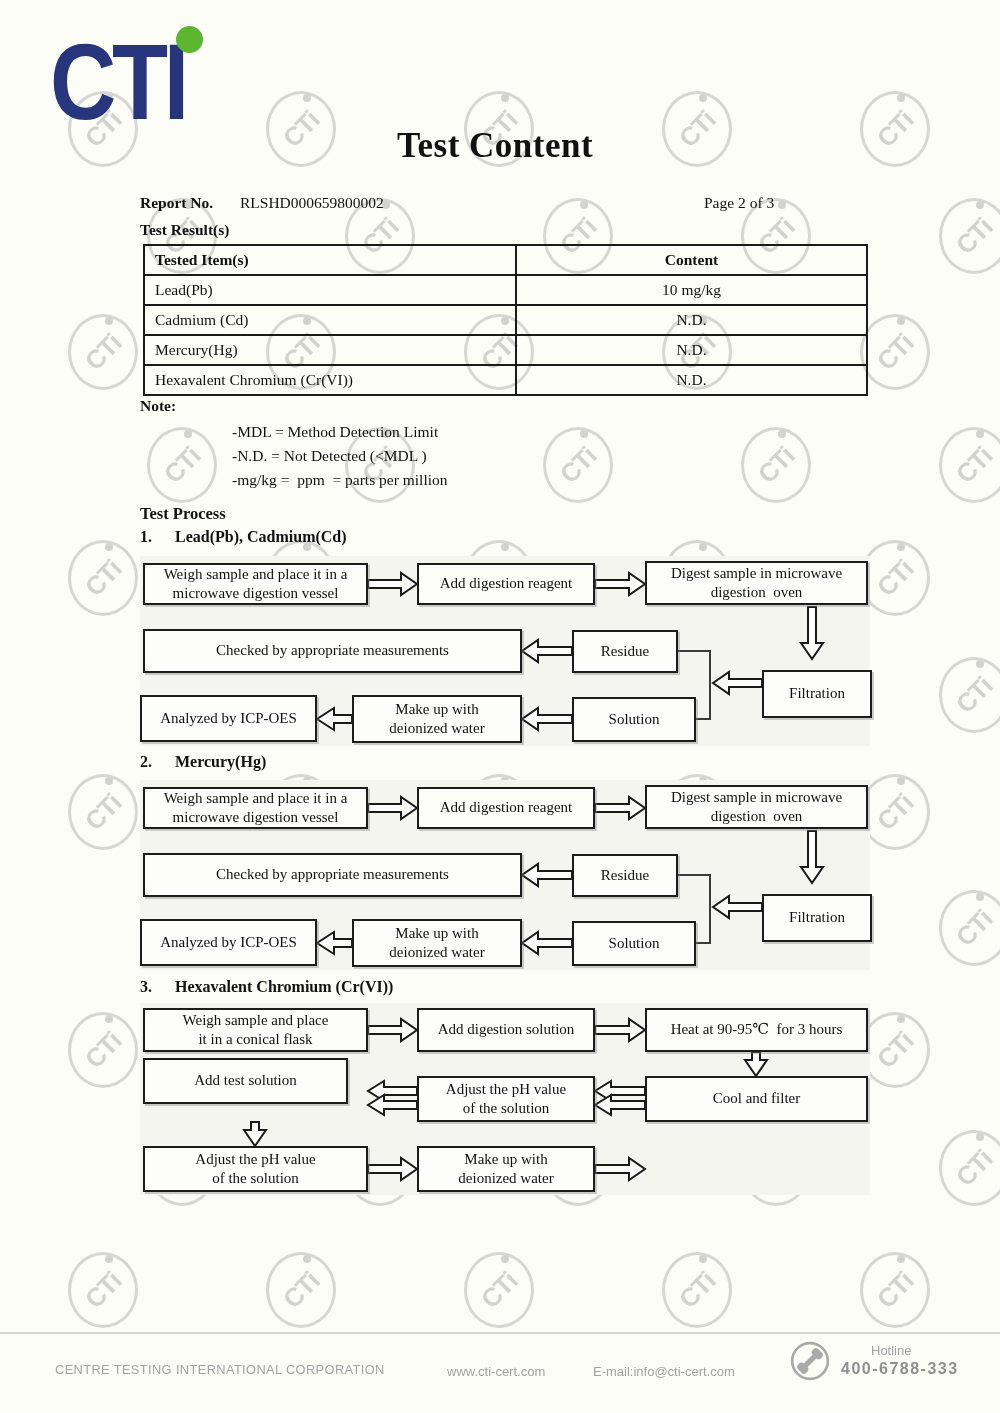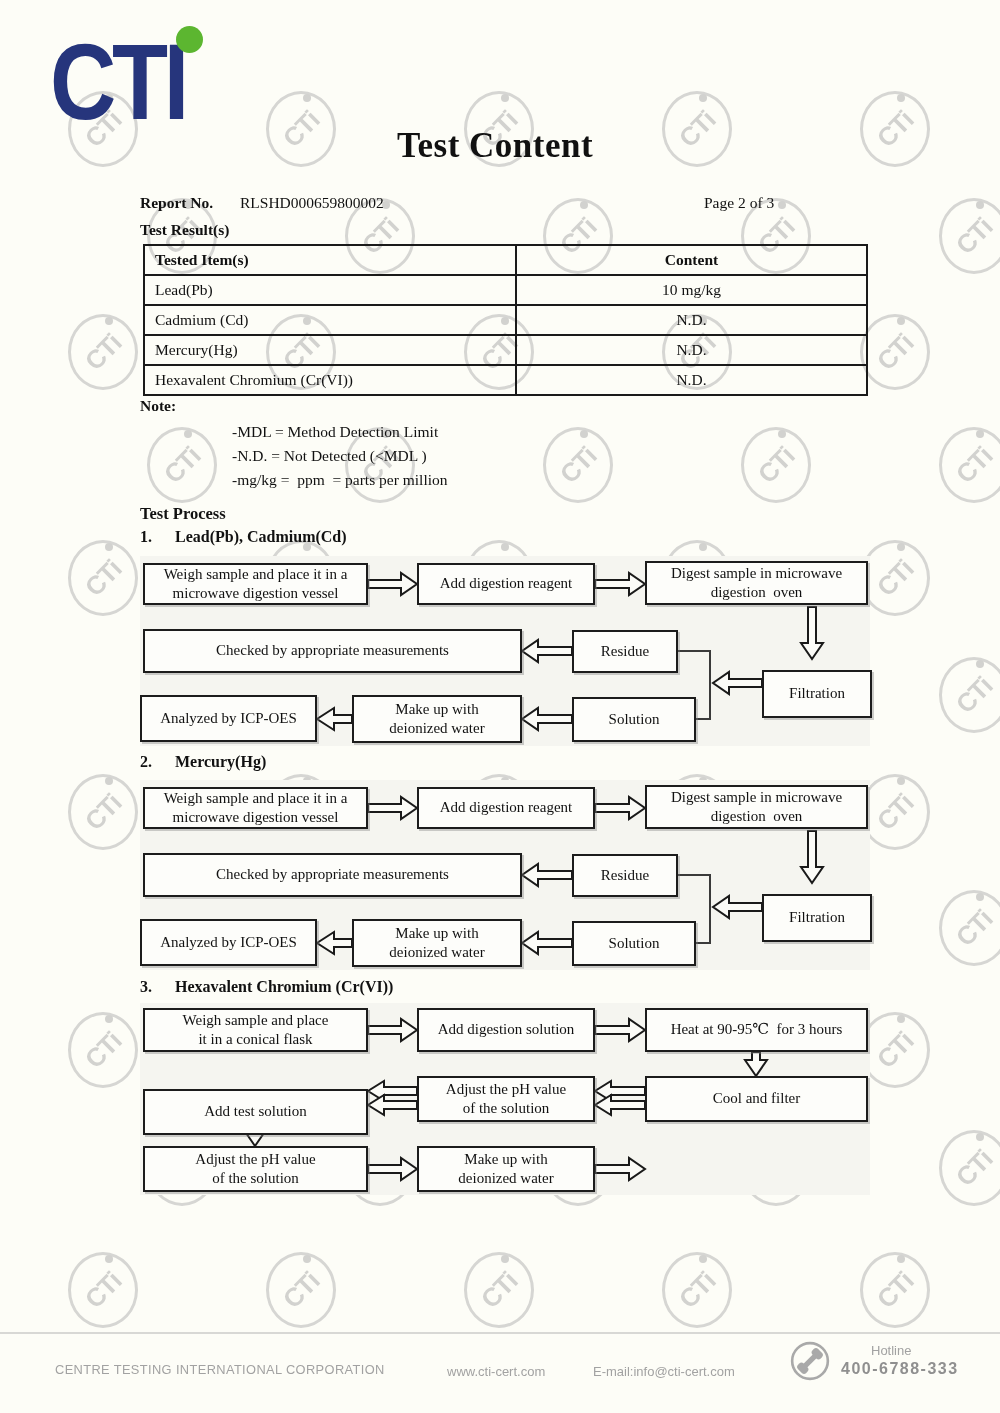--- a/index.html
+++ b/index.html
@@ -62,21 +62,21 @@
   .cA-b5{left:432px;top:74px;width:106px;height:43px;}
   .cA-b6{left:622px;top:103px;width:110px;height:48px;margin-top:11px;}
   .cA-b7{left:0px;top:139px;width:177px;height:47px;}
   .cA-b8{left:212px;top:139px;width:170px;height:48px;}
   .cA-b9{left:432px;top:141px;width:124px;height:45px;}
   
   .cB-b1{left:3px;top:5px;width:225px;height:44px;}
   .cB-b2{left:277px;top:5px;width:178px;height:44px;}
   .cB-b3{left:505px;top:5px;width:223px;height:44px;}
   .cB-b4{left:505px;top:73px;width:223px;height:46px;}
-  .cB-b5{left:3px;top:86px;width:225px;height:46px;}
+  .cB-b5{left:3px;top:55px;width:205px;height:46px;}
   .cB-b6{left:277px;top:73px;width:178px;height:46px;}
   .cB-b7{left:3px;top:143px;width:225px;height:46px;}
   .cB-b8{left:277px;top:143px;width:178px;height:46px;}
   .cB-b9{left:505px;top:143px;width:223px;height:46px;}
   
   #footer-line{left:0;top:1332px;width:1000px;height:2px;background:#d8d8d5;}
   .foot{font-family:"Liberation Sans",sans-serif;color:#a2a2a2;}
   #footer-company{left:55px;top:1362px;font-size:13.5px;letter-spacing:.4px;transform:scaleX(.95);transform-origin:left top;}
   #footer-web{left:447px;top:1364px;font-size:13px;}
   #footer-mail{left:593px;top:1364px;font-size:13px;}

